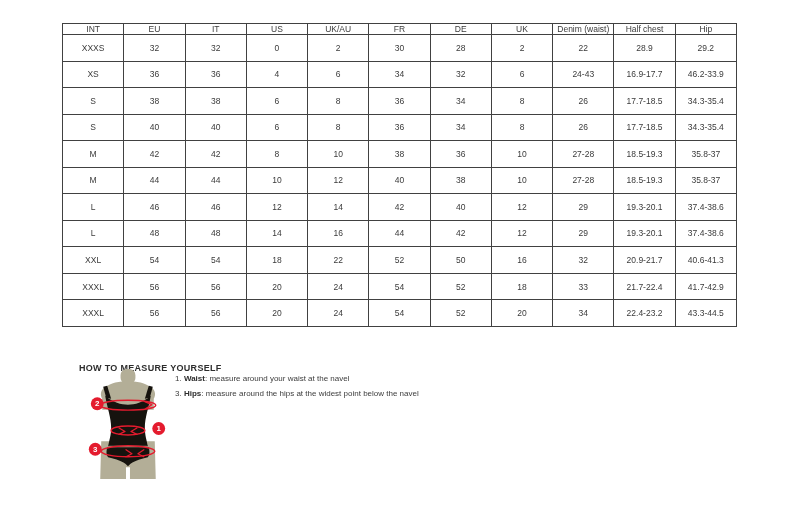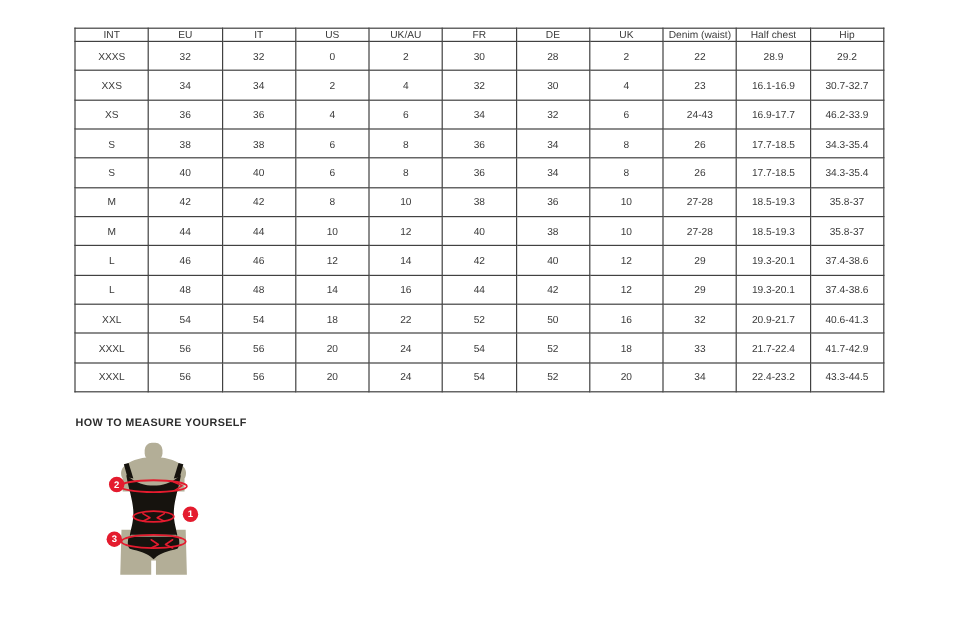--- a/index.html
+++ b/index.html
@@ -21,21 +21,21 @@
   .size-table th, .size-table td {
     border:1px solid #414141;
     font-size:8.5px; font-weight:400;
     color:#3a3a3a;
     text-align:center; vertical-align:middle;
     padding:0; overflow:hidden; white-space:nowrap;
   }
 
   
   .measure-title {
-    position:absolute; left:63px; top:347px; margin:0;
+    position:absolute; left:63px; top:347px; margin:16px;
     font-size:9px; font-weight:bold; color:#2d2d2d;
     letter-spacing:0.3px; white-space:nowrap;
   }
   .instructions {
     position:absolute; left:175px; top:371px;
     font-size:8px; color:#3c3c3c;
   }
   .instruction { height:15px; line-height:15px; white-space:nowrap; }
   .instruction .bold { font-weight:bold; color:#2d2d2d; }
 
@@ -80,33 +80,20 @@
           <td>0</td>
           <td>2</td>
           <td>30</td>
           <td>28</td>
           <td>2</td>
           <td>22</td>
           <td>28.9</td>
           <td>29.2</td>
         </tr>
         <tr>
-          <td>XXS</td>
-          <td>34</td>
-          <td>34</td>
-          <td>2</td>
-          <td>4</td>
-          <td>32</td>
-          <td>30</td>
-          <td>4</td>
-          <td>23</td>
-          <td>16.1-16.9</td>
-          <td>30.7-32.7</td>
-        </tr>
-        <tr>
           <td>XS</td>
           <td>36</td>
           <td>36</td>
           <td>4</td>
           <td>6</td>
           <td>34</td>
           <td>32</td>
           <td>6</td>
           <td>24-43</td>
           <td>16.9-17.7</td>
@@ -228,20 +215,22 @@
           <td>34</td>
           <td>22.4-23.2</td>
           <td>43.3-44.5</td>
         </tr>
       </tbody>
   </table>
 
   <h2 class="measure-title">HOW TO MEASURE YOURSELF</h2>
 
   <div class="instructions">
+      <div class="instruction"><span>1. </span><span class="bold">Waist</span><span>: measure around your waist at the navel</span></div>
+      <div class="instruction"><span>3. </span><span class="bold">Hips</span><span>: measure around the hips at the widest point below the navel</span></div>
     </div>
 
   <div class="figure-wrap">
     <svg viewBox="0 0 105 115" xmlns="http://www.w3.org/2000/svg">
 
       <g>
         <rect x="46.5" y="1" width="15" height="15" rx="6" fill="#b3ae97"></rect>
         <path d="M30 20 C36 15 46 13 54 13 C62 13 72 15 78 20 C82 23 82 28 80 31 L80 42 L28 42 L28 31 C26 28 26 23 30 20 Z" fill="#b3ae97"></path>
         <path d="M27 74 L81 74 L82 112 L56 112 L56 100 L52 100 L52 112 L26 112 Z" fill="#b3ae97"></path>
       </g>

